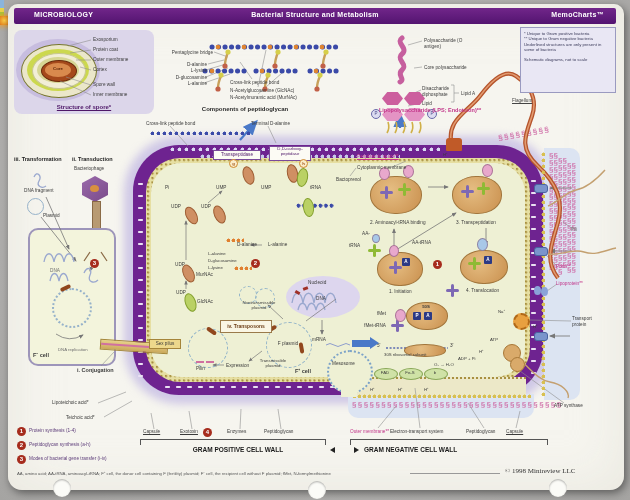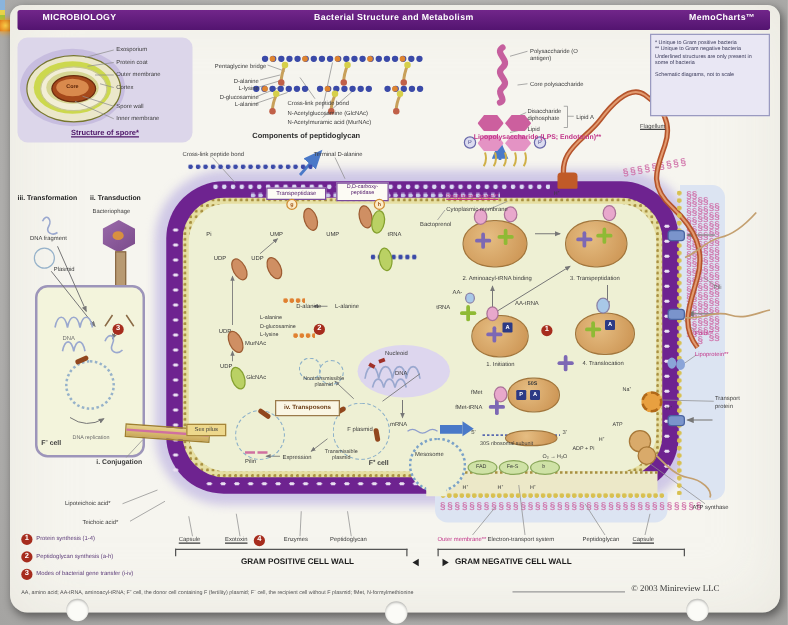--- a/index.html
+++ b/index.html
@@ -431,18 +431,18 @@
 
   <div class="redn" style="left:17px;top:427px">1</div>
   <div class="lb f45" style="left:29px;top:428px;color:#5b3a78">Protein synthesis (1-4)</div>
   <div class="redn" style="left:17px;top:441px">2</div>
   <div class="lb f45" style="left:29px;top:442px;color:#5b3a78">Peptidoglycan synthesis (a-h)</div>
   <div class="redn" style="left:17px;top:455px">3</div>
   <div class="lb f45" style="left:29px;top:456px;color:#5b3a78">Modes of bacterial gene transfer (i-iv)</div>
 
   <div class="lb f4 wr" style="left:17px;top:471px;width:480px;color:#555">AA, amino acid; AA-tRNA, aminoacyl-tRNA; F⁺ cell, the donor cell containing F (fertility) plasmid; F⁻ cell, the recipient cell without F plasmid; fMet, N-formylmethionine</div>
   <div class="ab" style="left:410px;top:473px;width:90px;height:1px;background:#999;z-index:7"></div>
-  <div class="lb" style="left:505px;top:467px;font-family:'Liberation Serif',serif;font-size:7px;color:#333">© 2003 Minireview LLC</div>
+  <div class="lb" style="left:505px;top:467px;font-family:'Liberation Serif',serif;font-size:7px;color:#333">© 1998 Minireview LLC</div>
 
   <div class="hole" style="left:53px;top:479px"></div>
   <div class="hole" style="left:308px;top:481px"></div>
   <div class="hole" style="left:549px;top:479px"></div>
 </div>
 
 </body></html>

